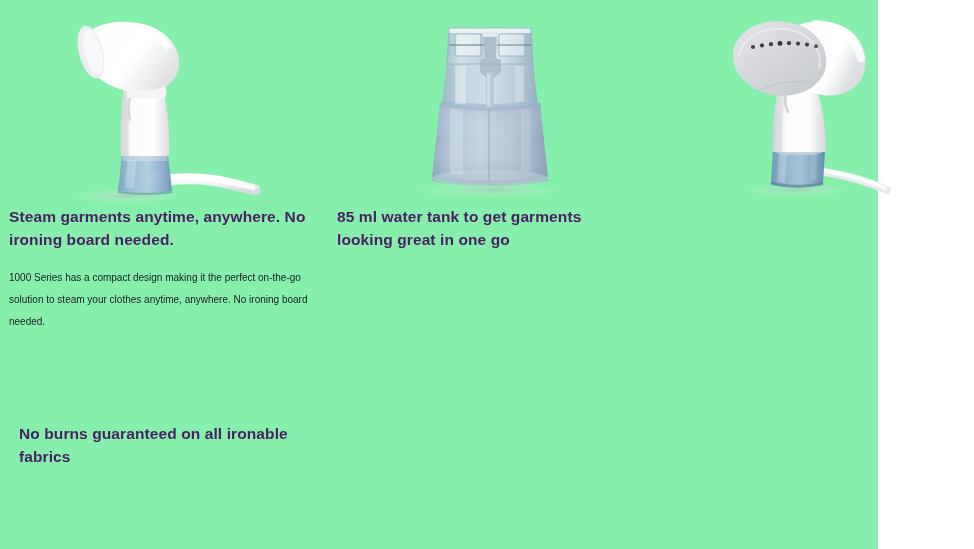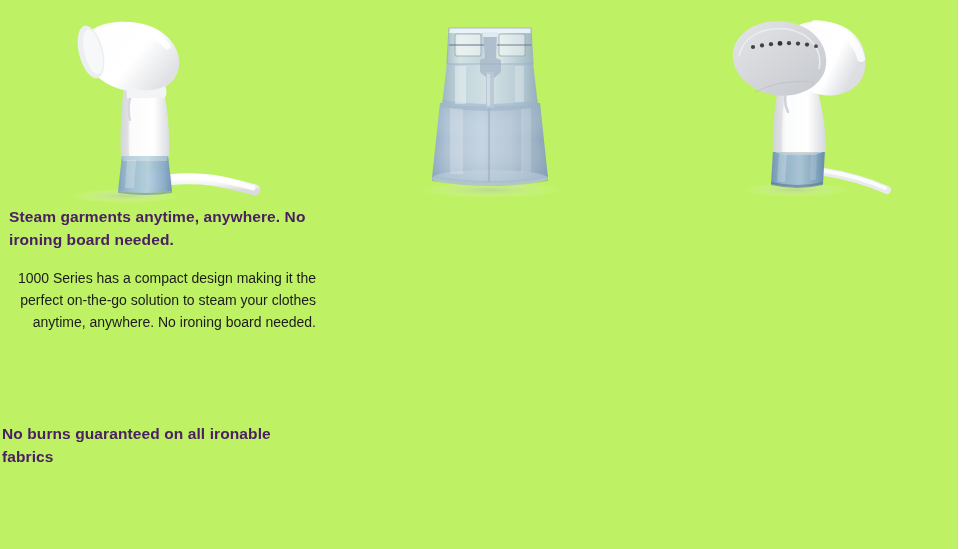--- a/index.html
+++ b/index.html
@@ -5,22 +5,22 @@
   * { box-sizing: border-box; }
   html, body {
     margin: 0; padding: 0;
     width: 974px; height: 549px;
     background: #ffffff;
     font-family: "Liberation Sans", sans-serif;
     overflow: hidden;
   }
   .page {
     position: relative;
-    width: 958px; height: 549px;
-    background: #bef264;
+    width: 878px; height: 549px;
+    background: #86efac;
   }
 
   
   .feature-grid {
     position: absolute;
     left: 9px; top: 0;
     width: 965px;
     display: grid;
     grid-template-columns: 307px 307px 307px;
     column-gap: 21px;
@@ -43,33 +43,32 @@
     font-size: 15.5px;
     font-weight: bold;
     line-height: 23px;
     letter-spacing: 0.1px;
     margin: 0;
     padding: 0 0 0 0;
     max-width: 300px;
   }
   .feature-body {
     color: #1b1b1b;
-    font-size: 14px;
+    font-size: 10px;
     line-height: 22.2px;
     margin: 0;
     padding: 0;
     max-width: 307px;
-    text-align: right;
   }
   .gap-head-body { height: 16px; }
 
   
   .second-row {
     position: absolute;
-    left: 2px;
+    left: 19px;
     top: 422px;
     width: 307px;
   }
 </style>
 </head>
 <body>
 
 <div class="page">
 
   <div class="feature-grid">
@@ -222,20 +221,21 @@
           <path d="M146 32 L160 32 L159 58 L164 60 L164 72 L157 78 L150 78 L143 72 L143 60 L148 58 Z" fill="#aebdcb" opacity="0.95"></path>
           <rect x="149" y="72" width="8" height="36" fill="#b9c8d5" opacity="0.9"></rect>
           <rect x="150" y="74" width="3" height="32" fill="#ffffff" opacity="0.35"></rect>
 
           <rect x="146" y="32" width="14" height="5" fill="#e7eef4" opacity="0.9"></rect>
 
           <path d="M112 28 L194 28 L196 64 L110 64 Z" fill="none" stroke="#9ab0c3" stroke-width="1.2" opacity="0.8"></path>
         </svg>
       </div>
 
+      <h3 class="feature-heading">85 ml water tank to get garments looking great in one go</h3>
       <div class="gap-head-body"></div>
     </div>
 
     <div class="feature-cell">
       <div class="media">
         <svg width="307" height="205" viewBox="0 0 307 205" xmlns="http://www.w3.org/2000/svg">
           <defs>
             <linearGradient id="c3plate" x1="0" y1="0" x2="1" y2="1">
               <stop offset="0" stop-color="#e4e5e8"></stop>
               <stop offset="0.45" stop-color="#d6d8dc"></stop>

